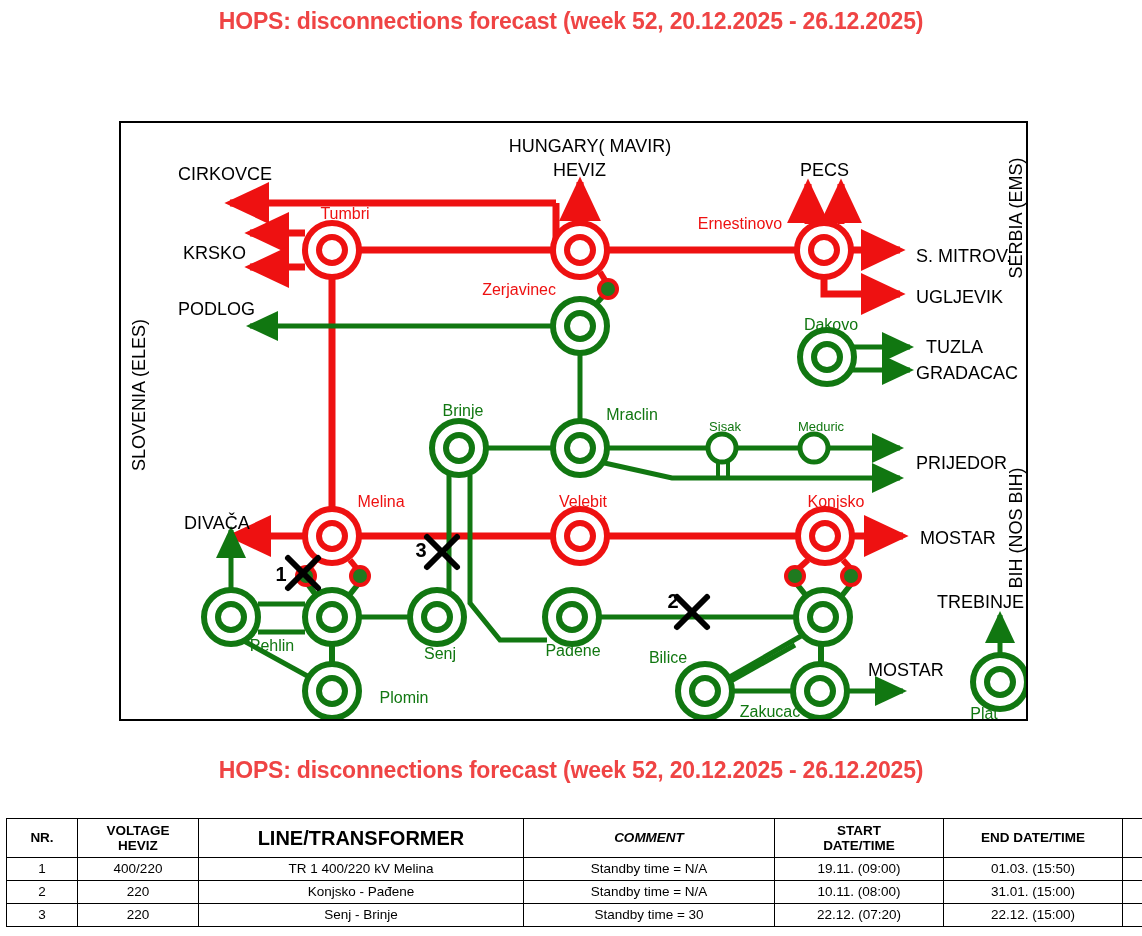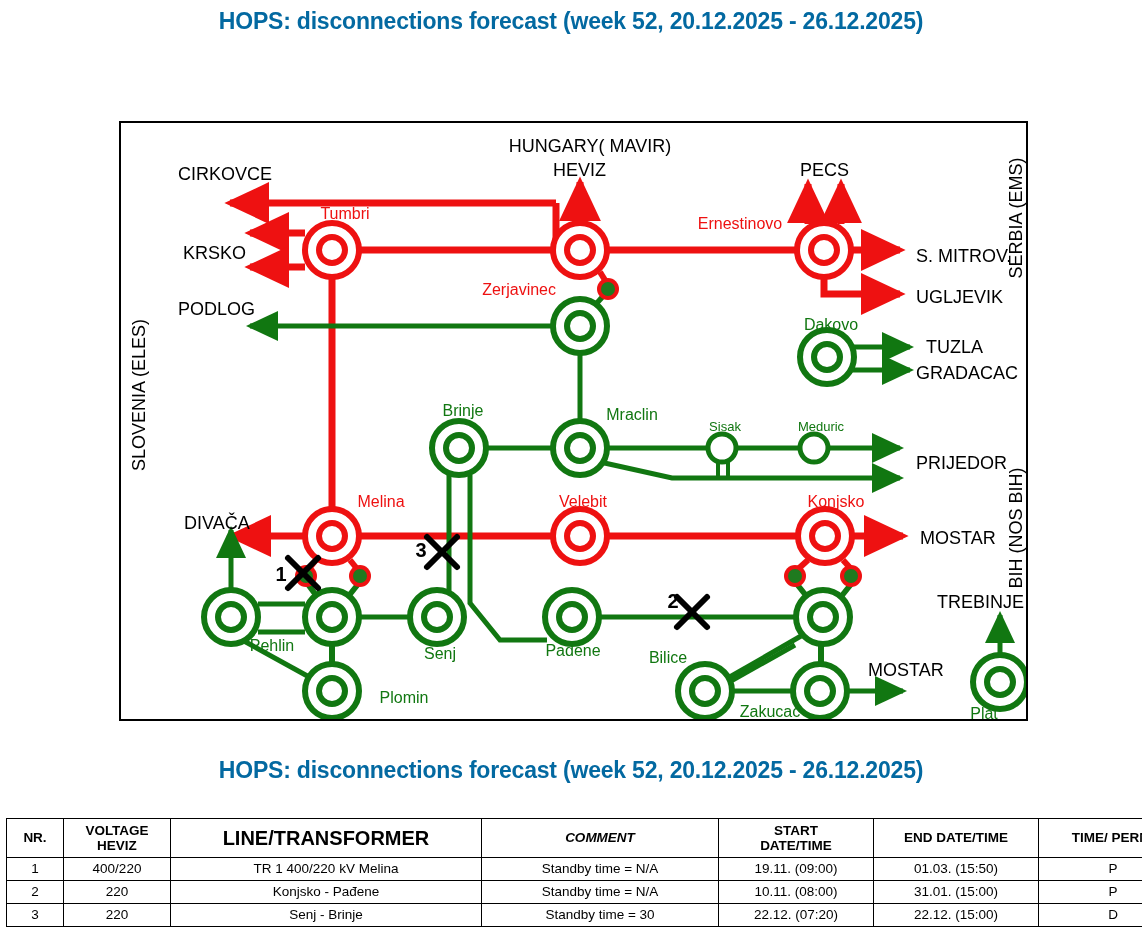--- a/index.html
+++ b/index.html
@@ -18,21 +18,21 @@
   .page { position: relative; width: 1142px; height: 936px; }
 
   .title {
     position: absolute;
     left: 0;
     width: 1142px;
     text-align: center;
     font-weight: bold;
     font-size: 23px;
     letter-spacing: -0.2px;
-    color: #0369a1;
+    color: #ef4444;
   }
   #title-top { top: 8px; }
   #title-bottom { top: 757px; }
 
   
   .diagram-frame {
     position: absolute;
     left: 119px;
     top: 121px;
     width: 909px;
@@ -53,21 +53,21 @@
   table.fc {
     border-collapse: collapse;
     width: 1130px;
     table-layout: fixed;
     font-size: 13.5px;
   }
   table.fc th, table.fc td {
     border: 1.4px solid #000000;
     text-align: center;
     vertical-align: middle;
-    padding: 1px 7px;
+    padding: 1px 14px;
     line-height: 1.12;
     color: #000;
   }
   table.fc thead th { font-weight: bold; height: 36px; }
   table.fc tbody td { height: 20px; font-weight: normal; }
   th.c-nr    { width: 42px; }
   th.c-volt  { width: 92px; }
   th.c-line  { width: 296px; font-size: 20px; }
   th.c-com   { width: 222px; font-style: italic; }
   th.c-start { width: 140px; }

